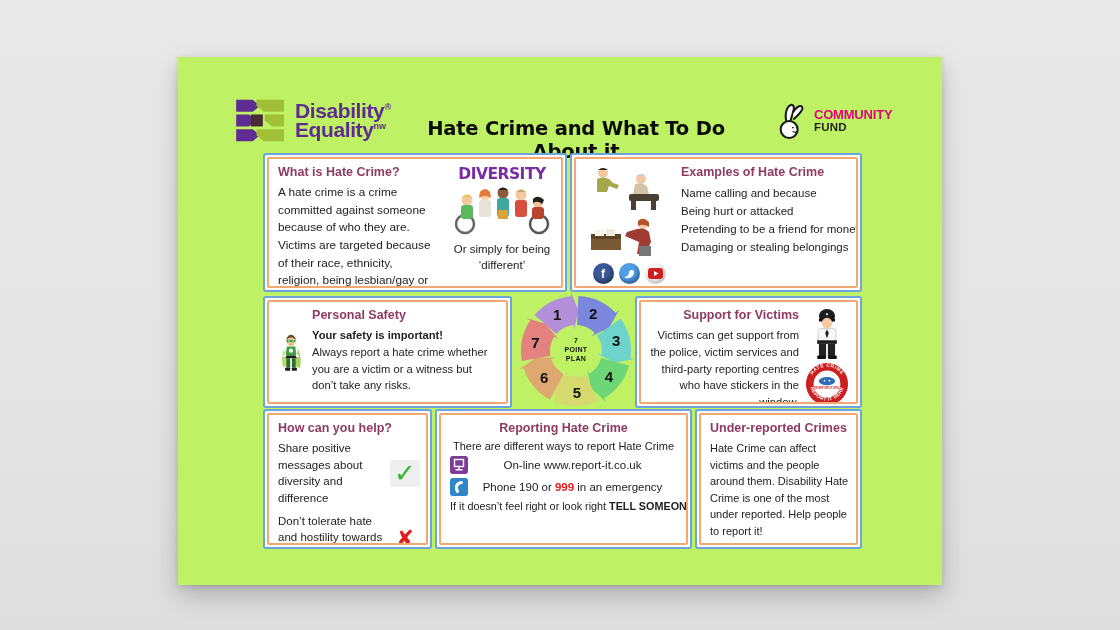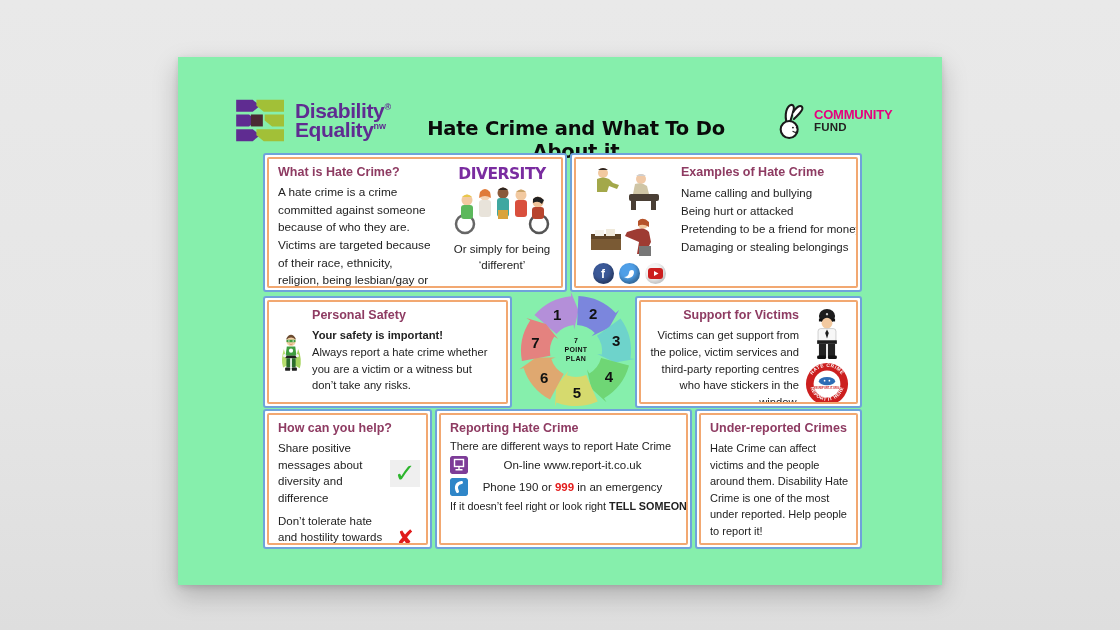--- a/index.html
+++ b/index.html
@@ -4,21 +4,21 @@
 <style>
   html,body{margin:0;padding:0;}
   body{
     width:1120px;height:630px;overflow:hidden;
     background:linear-gradient(180deg,#e9e9e9 0%,#e6e6e6 55%,#dedede 100%);
     font-family:"Liberation Sans",sans-serif;
     position:relative;
   }
   .card{
     position:absolute;left:178px;top:57px;width:764px;height:528px;
-    background:#86efac;
+    background:#bef264;
     box-shadow:0 10px 24px rgba(0,0,0,.22),0 2px 6px rgba(0,0,0,.12);
   }
   
   .de-logo{position:absolute;left:56px;top:40px;display:flex;align-items:center;gap:7px;}
   .de-text{line-height:.92;color:#5f2c91;font-weight:bold;font-size:21px;letter-spacing:-.4px;}
   .de-text .sup{font-size:9px;vertical-align:super;letter-spacing:0;}
   .title{
     position:absolute;left:226px;top:60px;width:344px;text-align:center;
     font-size:19.5px;font-weight:800;color:#0b0b0b;letter-spacing:-.2px;
     font-family:"DejaVu Sans","Liberation Sans",sans-serif;
@@ -60,21 +60,21 @@
   .sv-flex{display:flex;gap:4px;}
   .sv-text{flex:1;font-size:11.2px;}
   .sv-icons{width:48px;flex-shrink:0;display:flex;flex-direction:column;align-items:center;gap:2px;}
   
   .help-row{display:flex;align-items:center;gap:4px;margin-bottom:6px;}
   .help-text{flex:1;font-size:11.5px;color:#222;line-height:1.45;}
   .mark{font-family:"DejaVu Sans",sans-serif;font-weight:bold;flex-shrink:0;}
   .mark-check{font-size:26px;color:#2db52d;background:#efefef;width:30px;height:27px;line-height:27px;text-align:center;}
   .mark-cross{font-size:21px;color:#e01b1b;width:30px;text-align:center;}
   
-  .rep-center{}
+  .rep-center{text-align:center;}
   .rep-line{font-size:11px;color:#222;margin:4px 0;white-space:nowrap;}
   .rep-row{display:flex;align-items:center;margin:4px 0;}
   .rep-row .rep-txt{flex:1;text-align:center;font-size:11.5px;color:#222;white-space:nowrap;}
   .rep-ico{width:18px;height:18px;border-radius:2px;flex-shrink:0;}
   .red{color:#e31b1b;}
   .rep-final{font-size:10.8px;}
   
   .ur-text{font-size:11px;}
 </style>
 </head>
@@ -190,21 +190,21 @@
             <div class="soc soc-yt">
               <svg width="15" height="11" viewBox="0 0 15 11">
                   <rect x="0" y="0" width="15" height="11" rx="3" fill="#cc1f1f"></rect>
                   <polygon points="6,3 10.5,5.5 6,8" fill="#fff"></polygon>
                 </svg>
             </div>
           </div>
         </div>
         <div>
           <div class="hdr">Examples of Hate Crime</div>
-          <div class="ex-line">Name calling and bullying</div>
+          <div class="ex-line">Name calling and because</div>
           <div class="ex-line">Being hurt or attacked</div>
           <div class="ex-line">Pretending to be a friend for money</div>
           <div class="ex-line">Damaging or stealing belongings</div>
         </div>
       </div>
     </div>
   </div>
 
   <div class="box" style="left:85px;top:239px;width:245px;height:108px;">
     <div class="box-inner">

